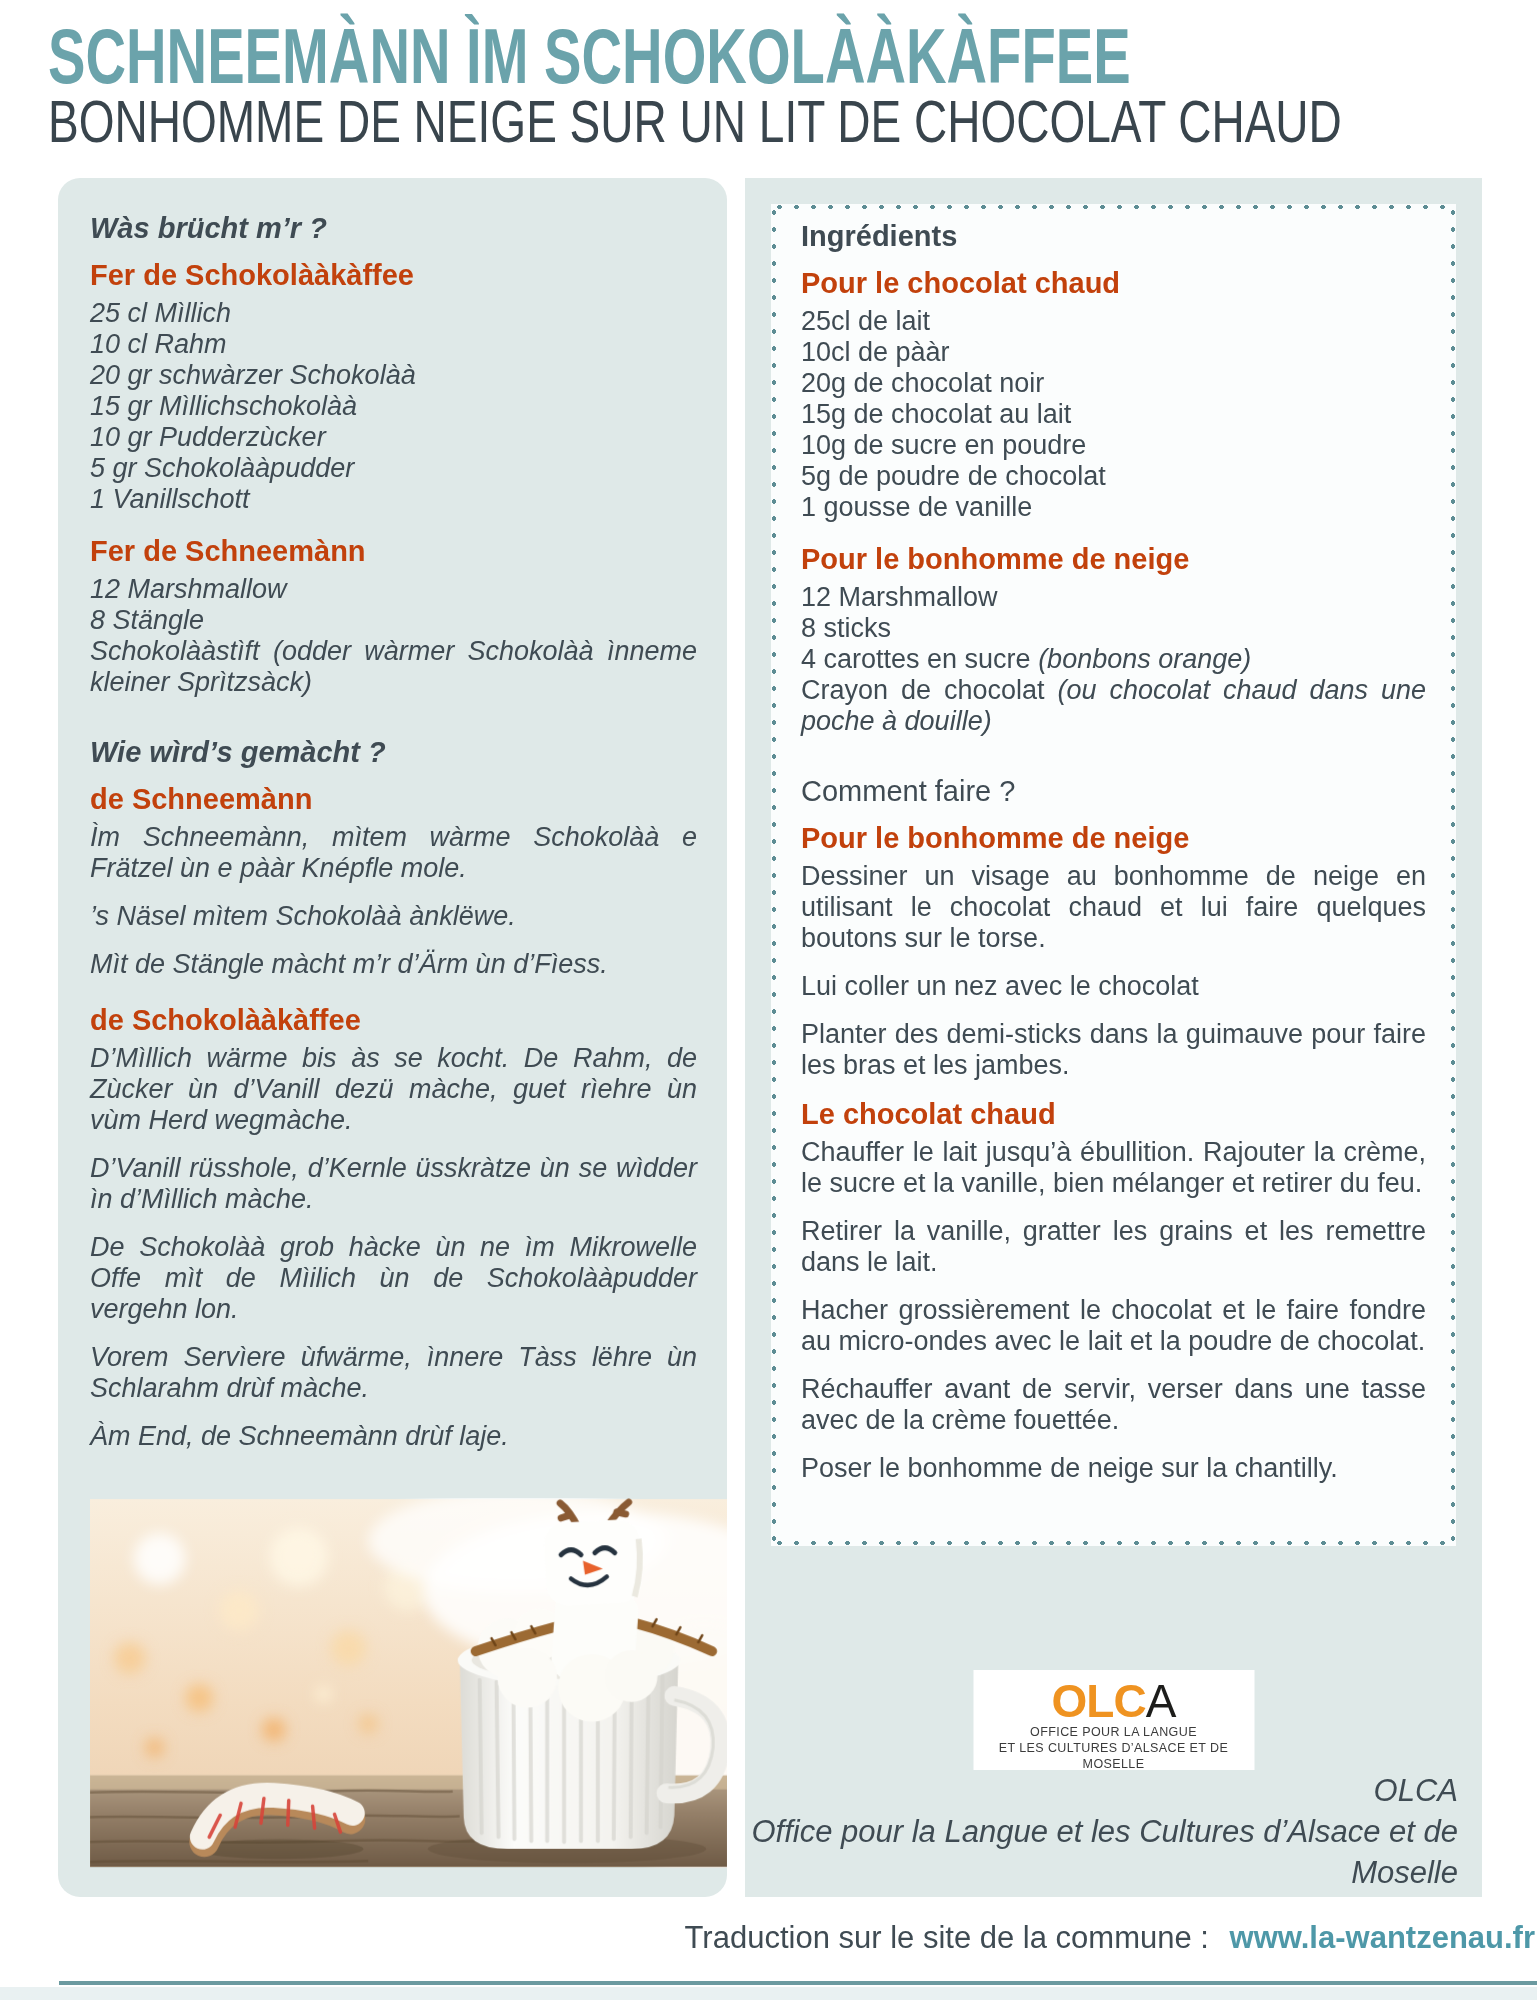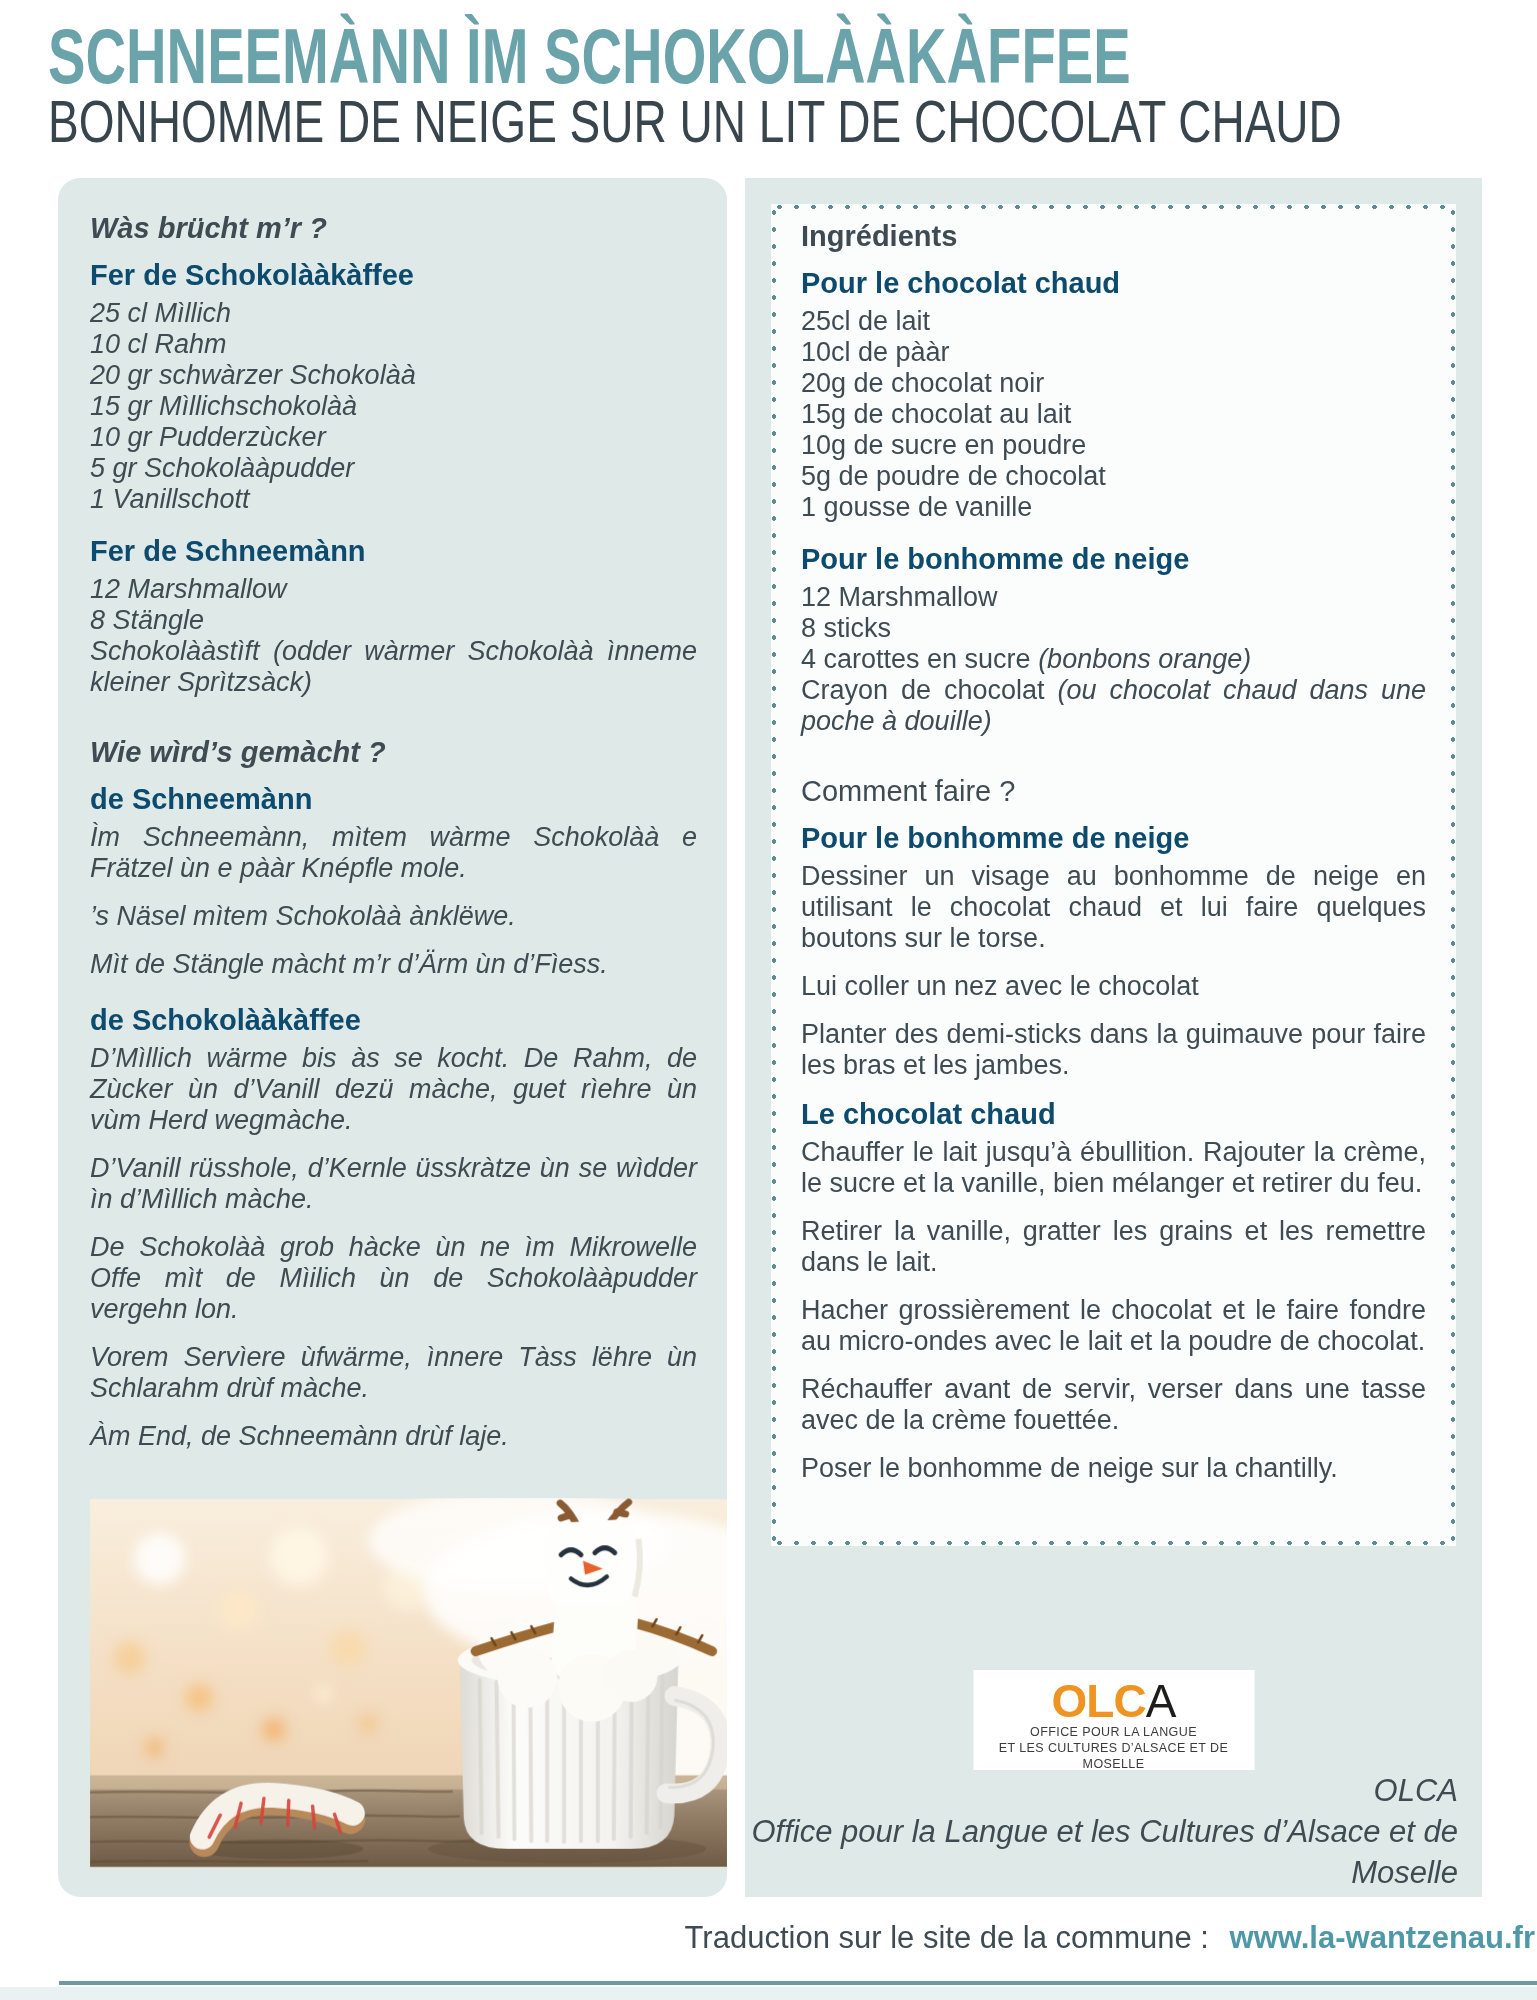--- a/index.html
+++ b/index.html
@@ -12,21 +12,21 @@
   .subtitle{position:absolute;left:48px;top:92px;font-size:59px;font-weight:400;color:#39454d;
          transform:scaleX(.78);transform-origin:0 0;white-space:nowrap;line-height:1.05;}
 
   
   .panel{position:absolute;top:178px;height:1719px;background:#dfe9e8;box-sizing:border-box;}
   .panel-left{left:58px;width:669px;padding:34px 30px 0 32px;font-style:italic;border-radius:22px;}
   .panel-right{left:745px;width:737px;}
 
   .h-q{font-size:29px;font-weight:700;margin:0 0 14px 0;color:#3f4b53;}
   .mt{margin-top:38px;}
-  .teal-h{font-size:29px;font-weight:700;color:#0c4a6e;margin:14px 0 6px 0;font-style:normal;}
+  .teal-h{font-size:29px;font-weight:700;color:#c2410c;margin:14px 0 6px 0;font-style:normal;}
   .line{font-size:27px;line-height:31px;}
   .wrapline{font-size:27px;line-height:31px;text-align:justify;}
   .para{font-size:27px;line-height:31px;margin:0 0 17px 0;text-align:justify;}
   .h-plain{font-size:29px;font-weight:400;margin:38px 0 14px 0;}
   .it{font-style:italic;}
 
   
   .dotbox{position:absolute;left:26px;top:26px;width:685px;height:1342px;background:#fbfdfd;
           box-sizing:border-box;padding:16px 30px 0 30px;}
   .dots-h{position:absolute;left:0;width:100%;height:6px;

